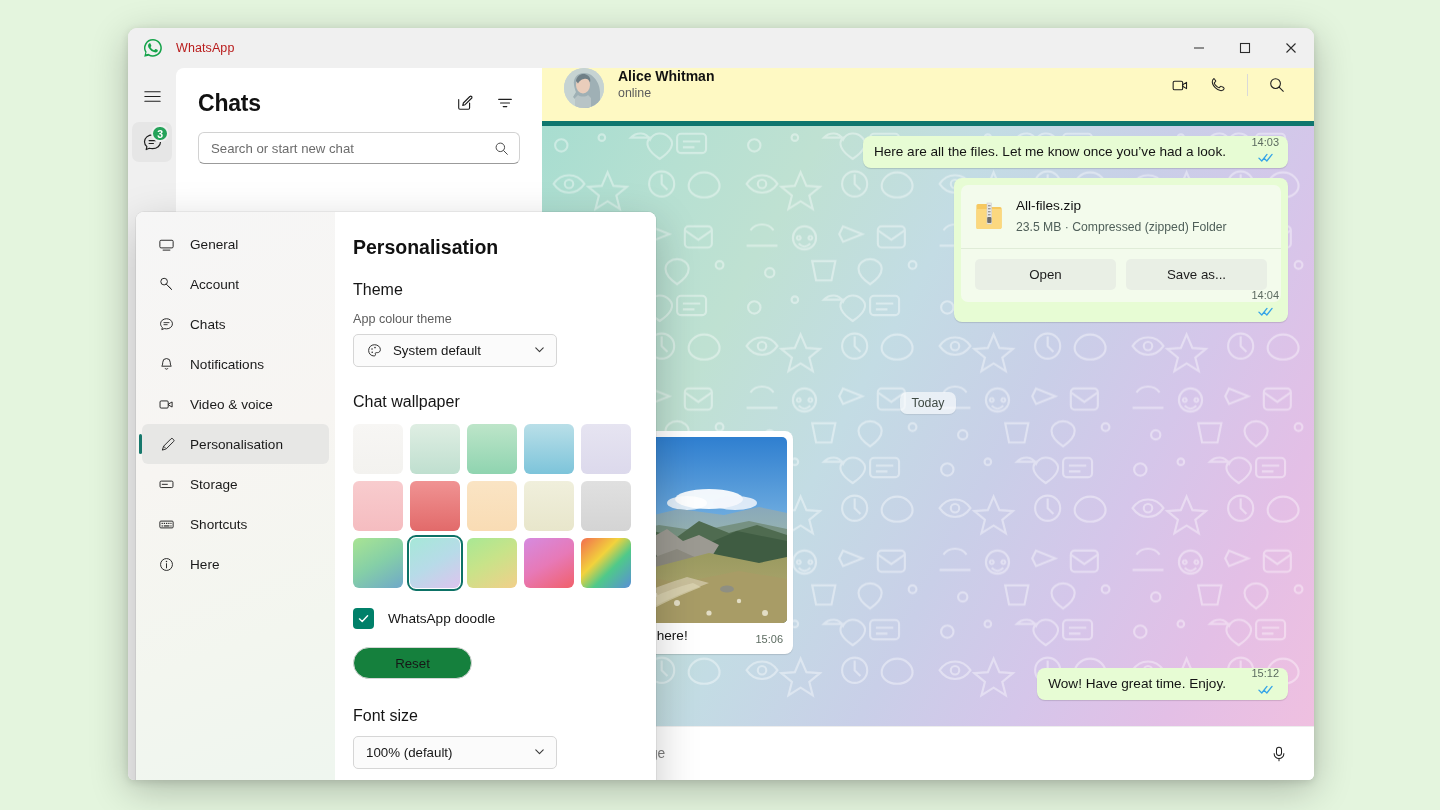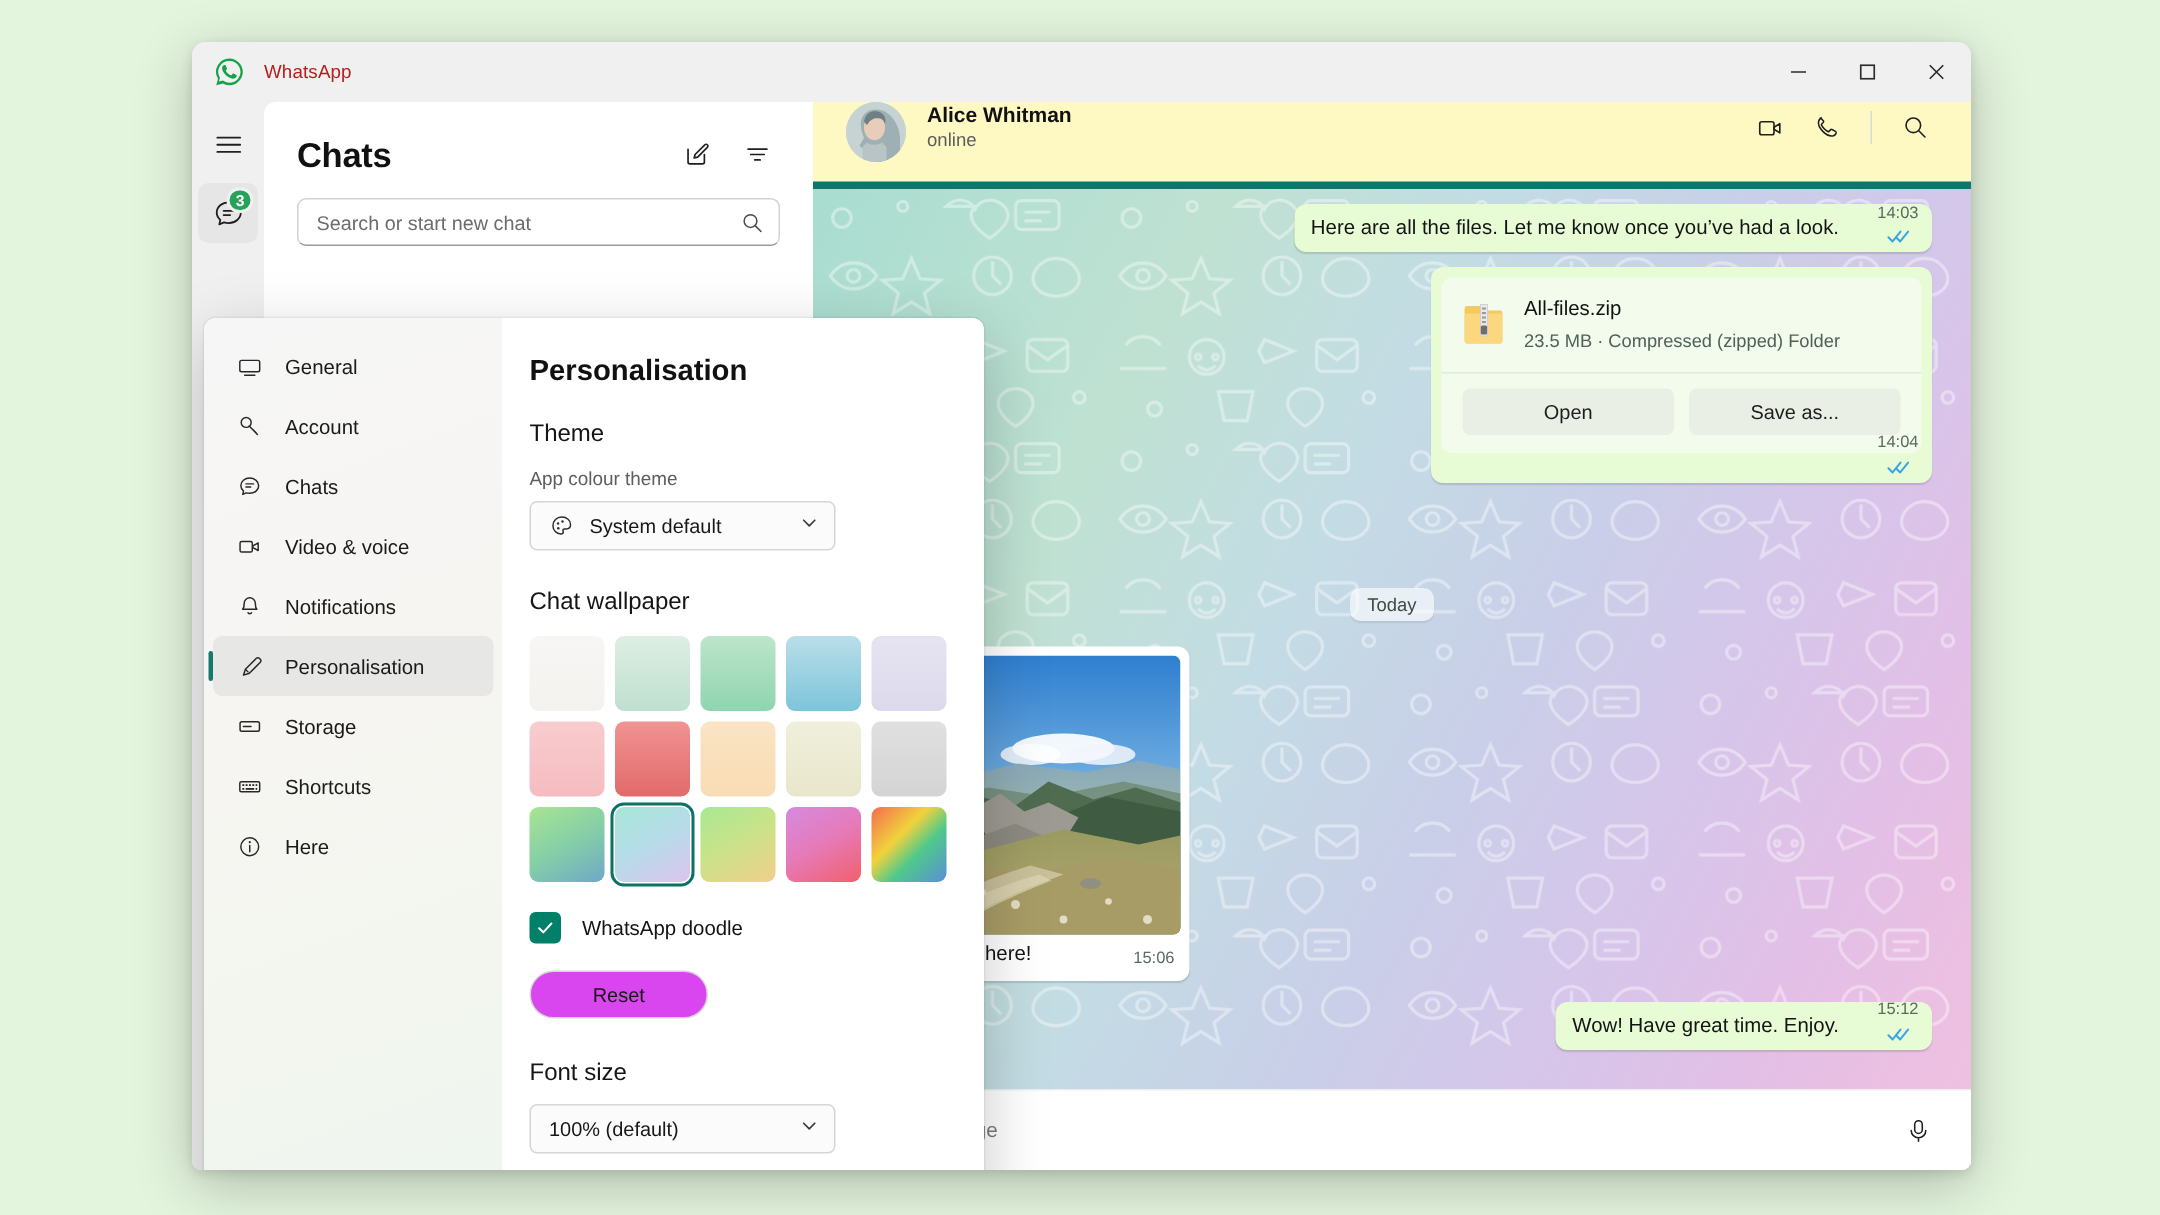--- a/index.html
+++ b/index.html
@@ -248,21 +248,21 @@
   .swatch.sel { outline: 2.4px solid #0d7266; outline-offset: 1.5px; }
 
   #doodle-opt { display: flex; align-items: center; gap: 14px; margin-top: 20px; }
   .checkbox {
     width: 21px; height: 21px; border-radius: 4px; background: #008069;
     display: flex; align-items: center; justify-content: center; color: #fff;
   }
   #doodle-label { font-size: 13.6px; color: #141414; }
   #reset-btn {
     margin-top: 18px; width: 119px; height: 32px;
-    border: 1px solid #d6d6d6; border-radius: 16px; background: #d946ef;
+    border: 1px solid #d6d6d6; border-radius: 16px; background: #15803d;
     display: flex; align-items: center; justify-content: center;
     font-size: 13.3px; color: #171717;
   }
 </style>
 </head>
 <body>
 
 <div id="app-window">
 
   <div id="titlebar">
@@ -582,35 +582,35 @@
                 <path d="M10 3.2c-3.9 0-7 2.6-7 5.9 0 1.7.8 3.2 2.1 4.3l-.6 2.6 2.8-1.2c.8.2 1.7.3 2.7.3 3.9 0 7-2.6 7-5.9s-3.1-6-7-6Z" fill="none" stroke="currentColor" stroke-width="1.15" stroke-linejoin="round"></path>
                 <path d="M7 7.8h6M7 10.2h3.8" stroke="currentColor" stroke-width="1.05" stroke-linecap="round"></path>
               </svg>
           </span>
           <span>Chats</span>
         </div>
 
         <div class="nav-item">
           <span class="nav-ico">
             <svg width="17" height="17" viewBox="0 0 20 20">
+                <path d="M10 3a4.4 4.4 0 0 0-4.4 4.4c0 3.4-1.2 4.6-1.2 4.6h11.2s-1.2-1.2-1.2-4.6A4.4 4.4 0 0 0 10 3Z" fill="none" stroke="currentColor" stroke-width="1.15" stroke-linejoin="round"></path>
+                <path d="M8.4 14.4a1.7 1.7 0 0 0 3.2 0" fill="none" stroke="currentColor" stroke-width="1.15"></path>
+              </svg>
+          </span>
+          <span>Notifications</span>
+        </div>
+
+        <div class="nav-item">
+          <span class="nav-ico">
+            <svg width="17" height="17" viewBox="0 0 20 20">
                 <rect x="2.4" y="5.8" width="9.6" height="8.4" rx="1.3" fill="none" stroke="currentColor" stroke-width="1.15"></rect>
                 <path d="M12.4 9.4 16.6 7v6l-4.2-2.4Z" fill="none" stroke="currentColor" stroke-width="1.15" stroke-linejoin="round"></path>
               </svg>
           </span>
           <span>Video &amp; voice</span>
-        </div>
-
-        <div class="nav-item">
-          <span class="nav-ico">
-            <svg width="17" height="17" viewBox="0 0 20 20">
-                <path d="M10 3a4.4 4.4 0 0 0-4.4 4.4c0 3.4-1.2 4.6-1.2 4.6h11.2s-1.2-1.2-1.2-4.6A4.4 4.4 0 0 0 10 3Z" fill="none" stroke="currentColor" stroke-width="1.15" stroke-linejoin="round"></path>
-                <path d="M8.4 14.4a1.7 1.7 0 0 0 3.2 0" fill="none" stroke="currentColor" stroke-width="1.15"></path>
-              </svg>
-          </span>
-          <span>Notifications</span>
         </div>
 
         <div class="nav-item active">
           <span class="nav-ico">
             <svg width="17" height="17" viewBox="0 0 20 20">
                 <path d="M15.2 3.4 6.6 12l-1.5 4.6 4.6-1.5 8.6-8.6a1.6 1.6 0 0 0 0-2.3l-.8-.8a1.6 1.6 0 0 0-2.3 0Z" fill="none" stroke="currentColor" stroke-width="1.15" stroke-linejoin="round"></path>
                 <path d="M6.6 12 9 14.4" stroke="currentColor" stroke-width="1.05"></path>
               </svg>
           </span>
           <span>Personalisation</span>

